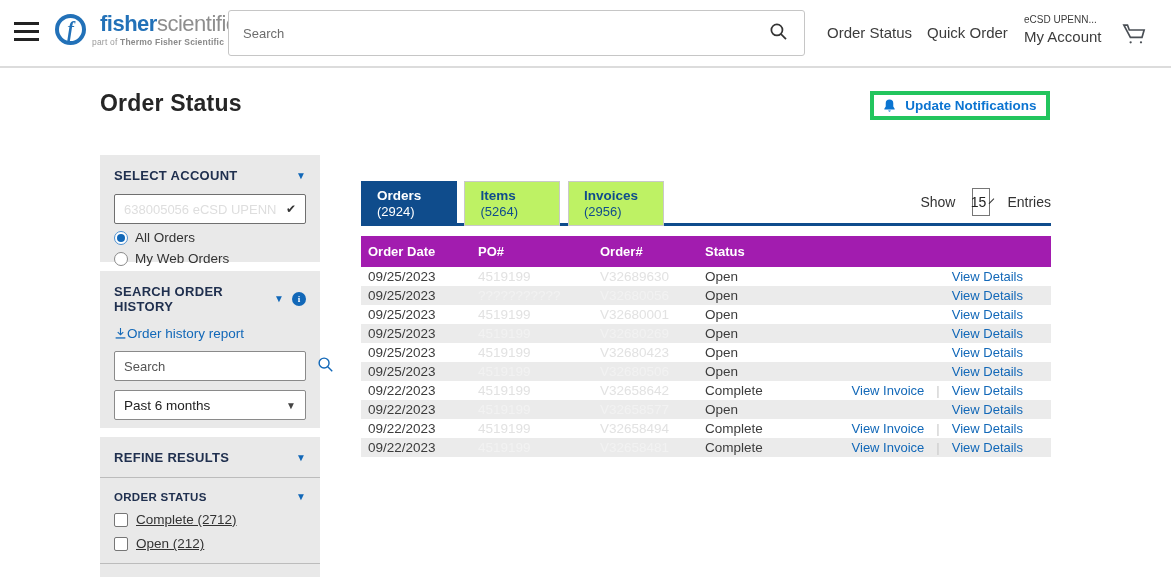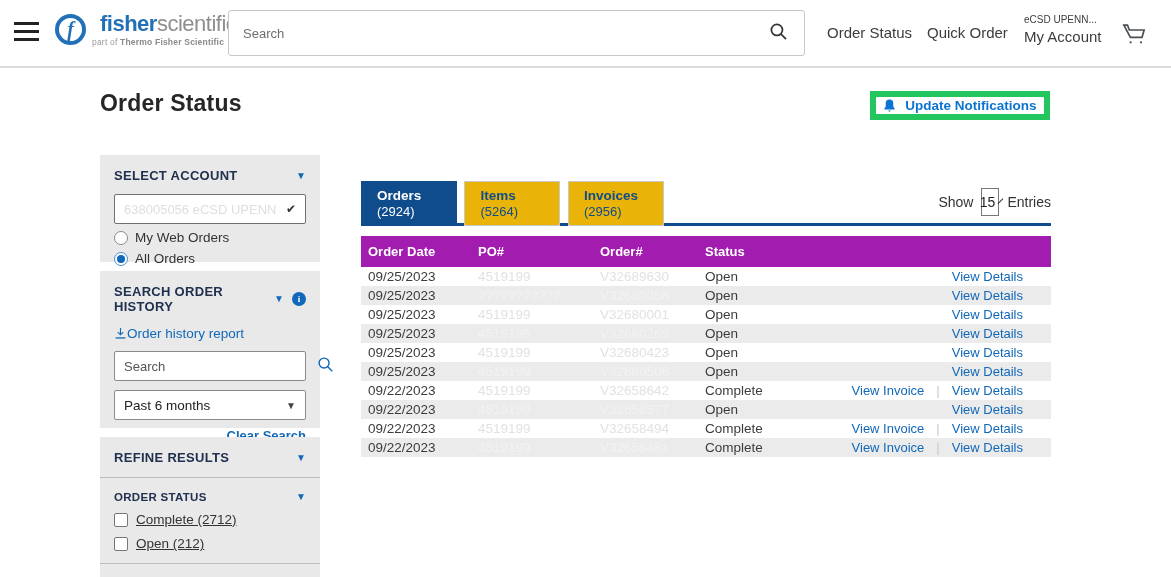--- a/index.html
+++ b/index.html
@@ -33,21 +33,21 @@
   .nav-quick-order { left:927px; }
   .account-block { position:absolute; left:1024px; top:14px; cursor:pointer; }
   .account-line1 { font-size:10px; color:#3c3c3c; }
   .account-line2 { font-size:15px; color:#3c3c3c; margin-top:3px; }
   .cart { position:absolute; left:1119px; top:20px; cursor:pointer; }
 
   
   .page-title { position:absolute; left:100px; top:90px; font-size:23px; font-weight:bold;
     color:#262626; letter-spacing:0.2px; }
   .notif-btn { position:absolute; left:870px; top:91px; width:180px; height:29px;
-    background:#fff; border:6px solid #22c55e; display:flex; align-items:center;
+    background:#fff; border:4px solid #22c55e; display:flex; align-items:center;
     justify-content:center; gap:9px; cursor:pointer; }
   .notif-btn span { color:#0b74d1; font-size:13.5px; font-weight:bold; }
 
   
   .panel { position:absolute; left:100px; width:220px; background:#e9e9e9; padding:13px 14px; }
   .panel-1 { top:155px; height:107px; }
   .panel-2 { top:271px; height:157px; }
   .panel-3 { top:437px; height:153px; }
   .panel-head { display:flex; align-items:center; justify-content:space-between; cursor:pointer; }
   .panel-head h3 { font-size:13px; color:#20304f; letter-spacing:0.3px; font-weight:bold; }
@@ -88,26 +88,26 @@
   .check-row { display:flex; align-items:center; gap:8px; margin-top:9px; cursor:pointer; }
   .checkbox { width:14px; height:14px; border:1px solid #767676; background:#fff; border-radius:2px; flex:none; }
   .check-label { font-size:13.5px; color:#333;text-decoration:underline; }
 
   
   .content { position:absolute; left:361px; top:181px; width:690px; }
   .tab-row { position:relative; height:45px; }
   .tab-row::after { content:""; position:absolute; left:0; bottom:0; width:100%; height:3px;
     background:#0f4c8c; }
   .tab { position:relative; display:inline-flex; flex-direction:column; justify-content:center;
-    vertical-align:top; height:45px; padding:0 15px; margin-right:3px; background:#eab308;
+    vertical-align:top; height:45px; padding:0 15px; margin-right:3px; background:#bef264;
     border:1px solid #c9c9c9; color:#0f4c8c; cursor:pointer; z-index:1; min-width:96px; }
   .tab .t-label { font-size:13.5px; font-weight:bold; line-height:16px; }
   .tab .t-count { font-size:13px; line-height:16px; }
   .tab.active { background:#0f4c8c; color:#fff; border-color:#0f4c8c; }
-  .show-entries { position:absolute; right:0; top:7px; display:flex; align-items:center; gap:8px; }
+  .show-entries { position:absolute; right:0; top:7px; display:flex; align-items:center; gap:17px; }
   .show-entries .lbl { font-size:14px; color:#333; }
   .entries-select { width:18px; height:28px; border:1px solid #767676; background:#fff;
     display:flex; align-items:center; justify-content:center; gap:5px; cursor:pointer; }
   .entries-select .val { font-size:14px; color:#222; }
   .chev { width:7px; height:7px; border-right:1.8px solid #333; border-bottom:1.8px solid #333;
     transform:rotate(45deg) translate(-1px,-1px); }
 
   .grid { display:grid; grid-template-columns:110px 122px 105px 140px 1fr; align-items:center;
     padding-left:7px; }
   .table-head { margin-top:10px; height:31px; background:#a21caf; }
@@ -176,26 +176,26 @@
   <div class="panel panel-1">
     <div class="panel-head">
       <h3>SELECT ACCOUNT</h3>
       <span class="tri">▼</span>
     </div>
     <div class="acct-select">
       <span class="val">638005056 eCSD UPENN</span>
       <span class="check">✔</span>
     </div>
     <div class="radio-row">
+      <span class="radio on"></span>
+      <span class="radio-label">All Orders</span>
+    </div>
+    <div class="radio-row">
       <span class="radio"></span>
       <span class="radio-label">My Web Orders</span>
-    </div>
-    <div class="radio-row">
-      <span class="radio on"></span>
-      <span class="radio-label">All Orders</span>
     </div>
   </div>
 
   <div class="panel panel-2">
     <div class="panel-head">
       <h3>SEARCH ORDER HISTORY</h3>
       <span class="head-icons">
         <span class="tri">▼</span>
         <span class="info-icon">i</span>
       </span>
@@ -213,21 +213,20 @@
         <svg width="17" height="17" viewBox="0 0 24 24" fill="none" stroke="#1268b8" stroke-width="2">
           <circle cx="10" cy="10" r="7"></circle>
             <line x1="15.2" y1="15.2" x2="21.5" y2="21.5"></line>
         </svg>
       </button>
     </div>
     <div class="range-select">
       <span class="val">Past 6 months</span>
       <span class="caret">▼</span>
     </div>
-    <div class="clear-link">Clear Search</div>
   </div>
 
   <div class="panel panel-3">
     <div class="panel-head">
       <h3>REFINE RESULTS</h3>
       <span class="tri">▼</span>
     </div>
     <div class="divider"></div>
     <div class="sub-head">
       <h4>ORDER STATUS</h4>

